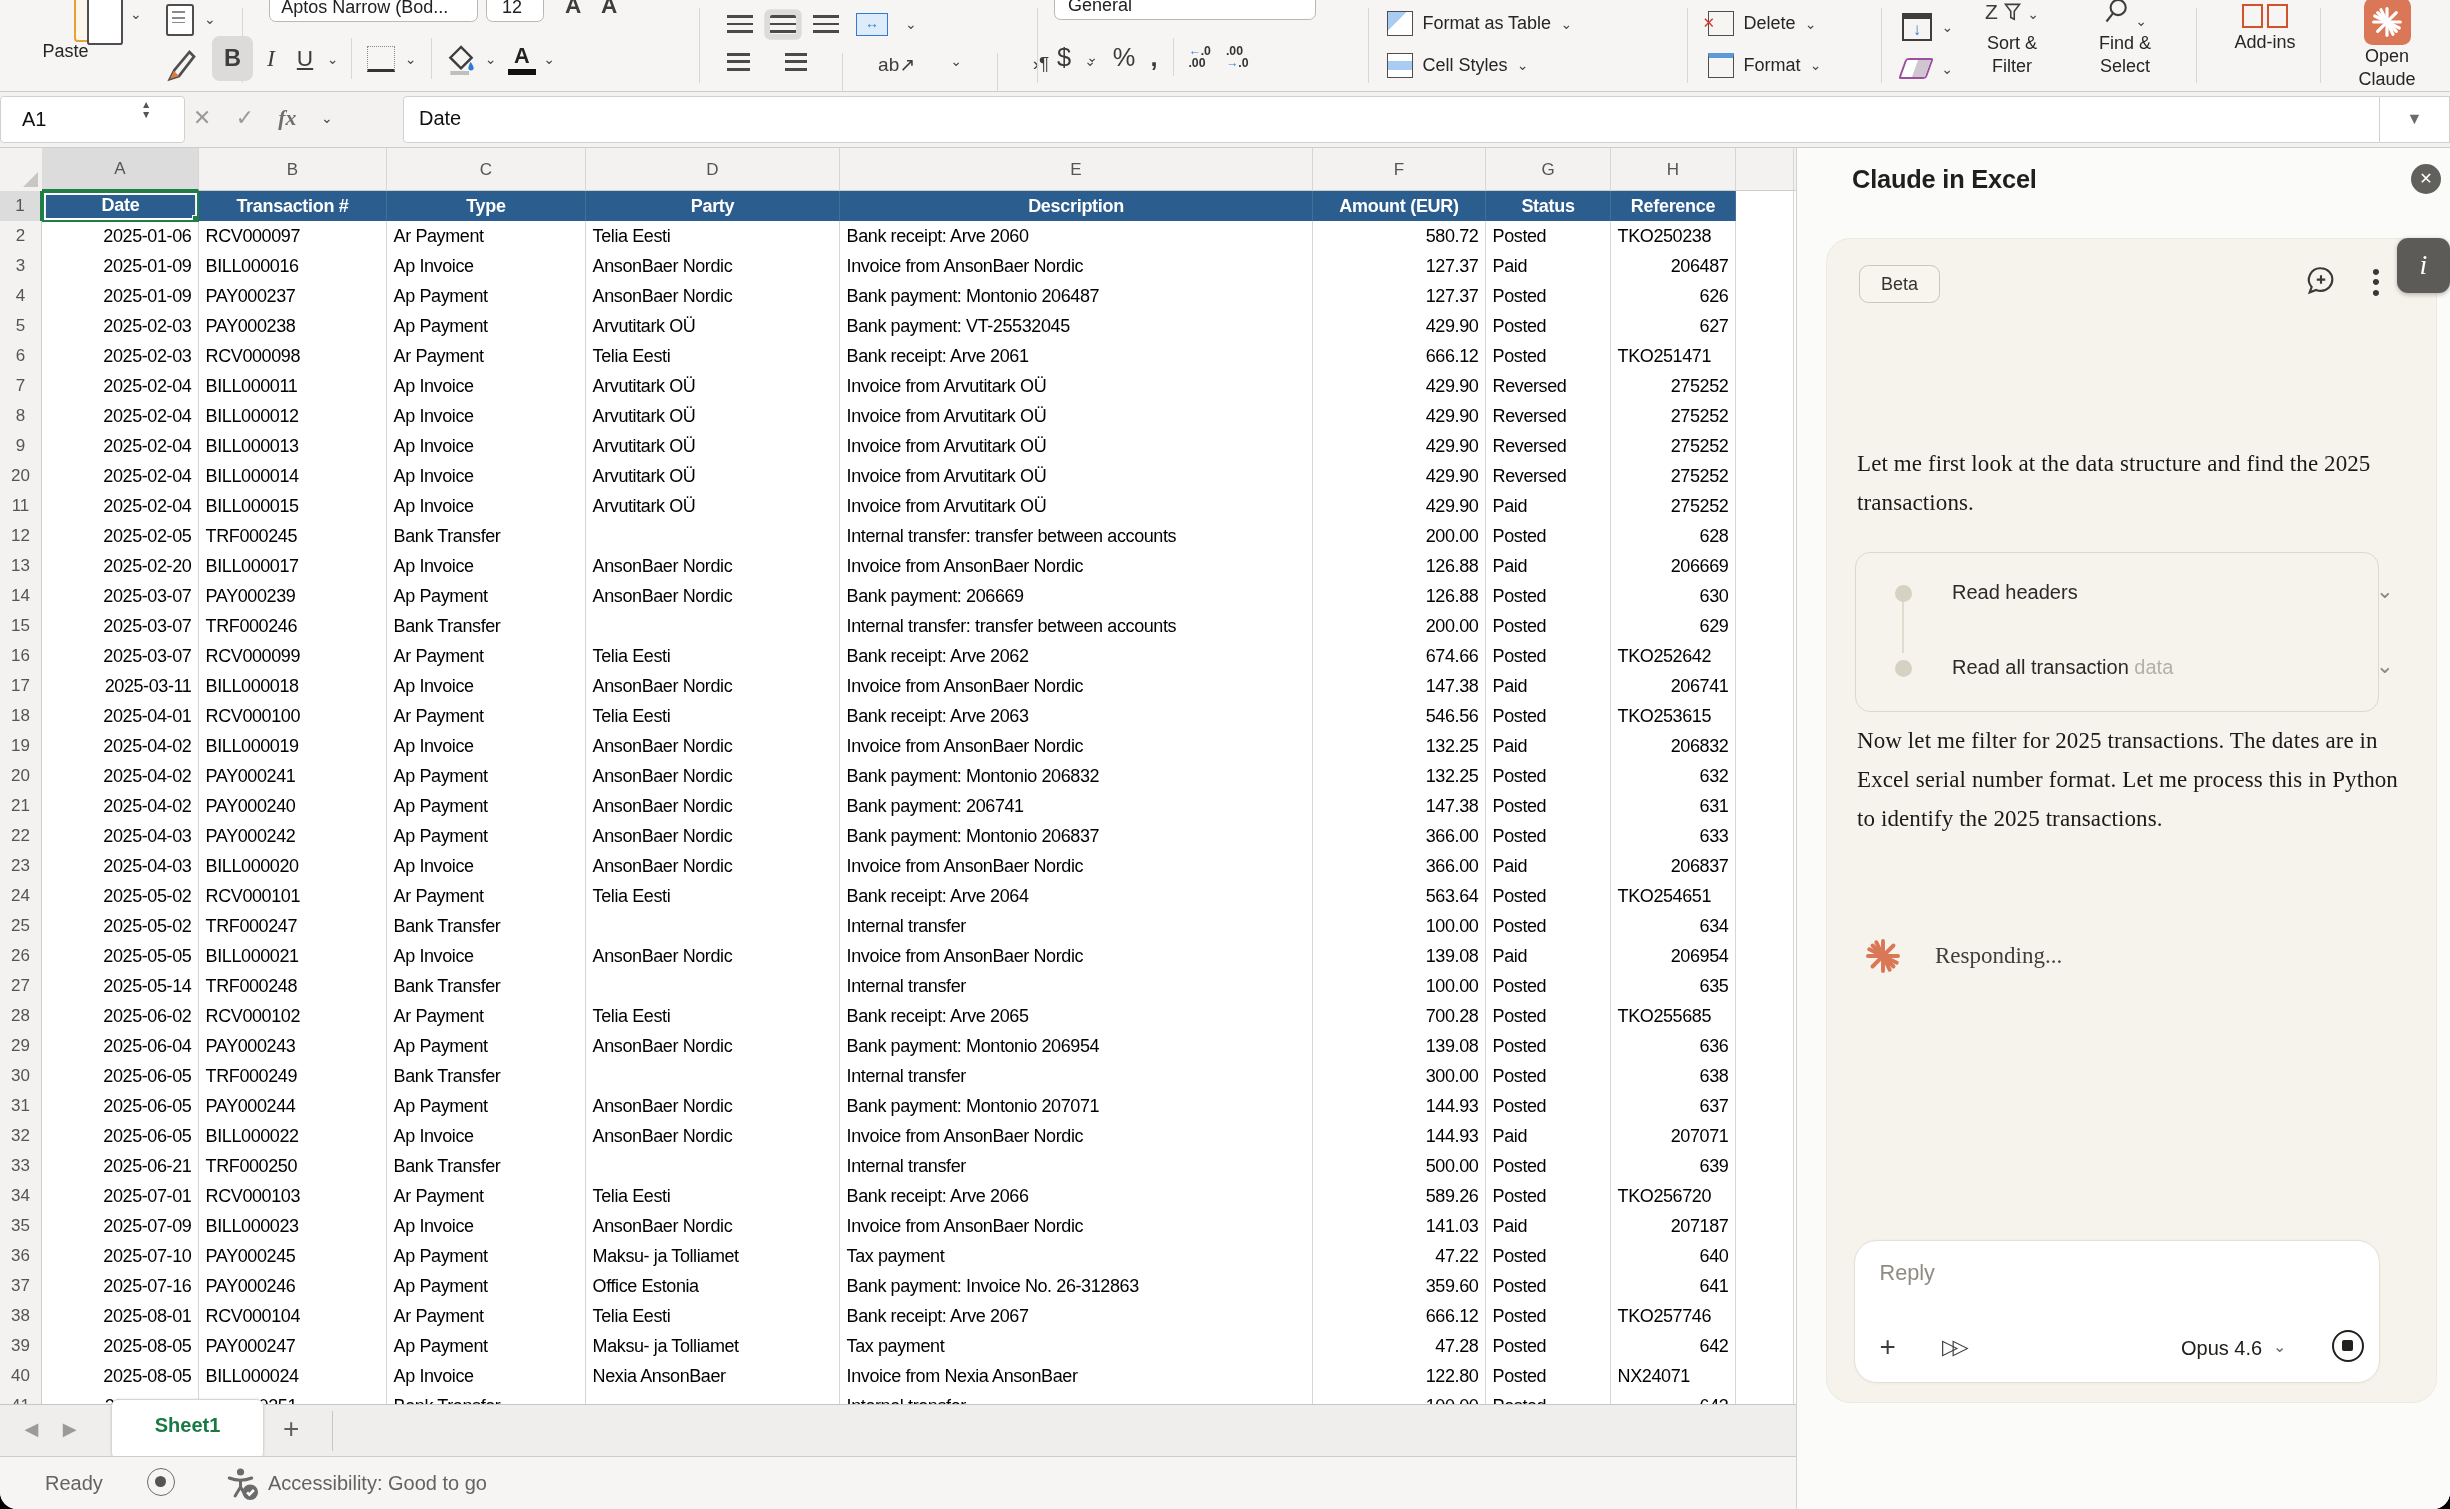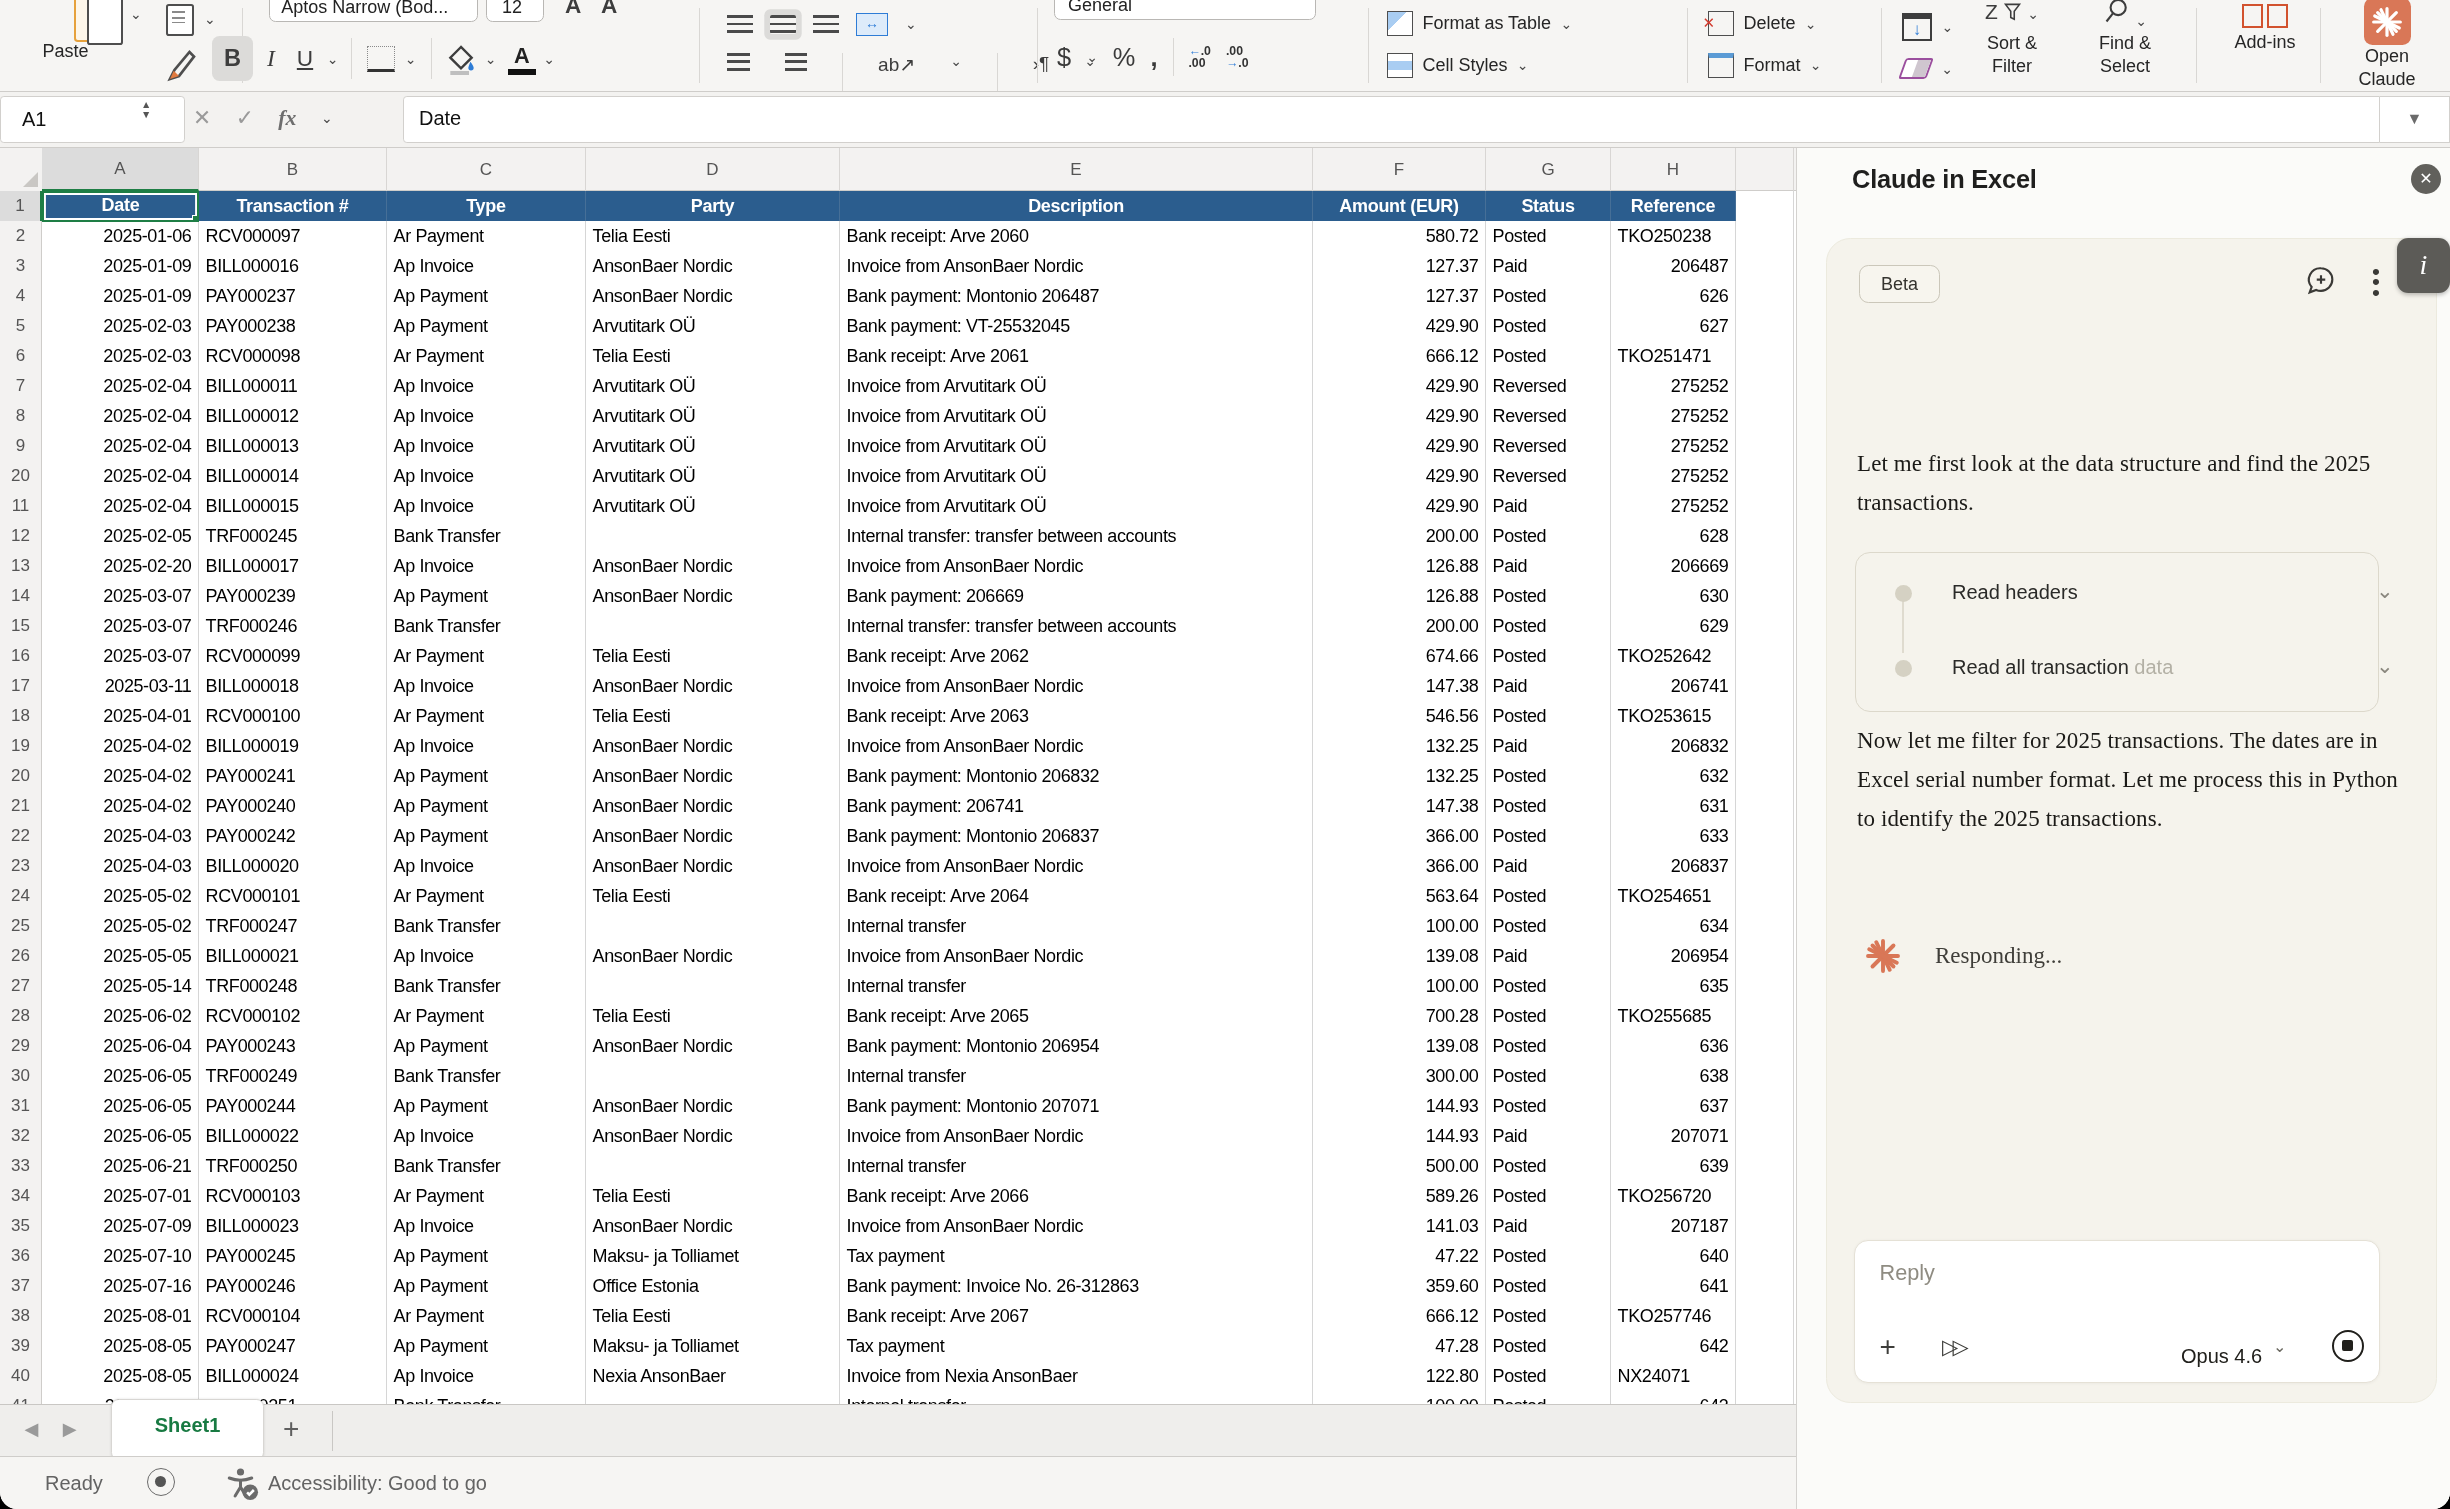--- a/index.html
+++ b/index.html
@@ -137,25 +137,25 @@
   .steps { position:absolute; left:28px; top:313px; width:524px; height:160px; border:1.4px solid #dcd8cb; border-radius:15px; }
   .step { position:absolute; left:0; width:100%; height:47px; }
   .s1 { top:17px; } .s2 { top:92px; }
   .dotline { position:absolute; left:46px; top:45px; width:1.9px; height:55px; background:#dfdbcf; }
   .sdot { position:absolute; left:39px; top:15px; width:17px; height:17px; border-radius:50%; background:#d5d1c3; }
   .slabel { position:absolute; left:96px; top:11.3px; font-size:20px; color:#2a2a28; }
   .slabel .fade { color:#b3b0a5; }
   .schev { position:absolute; left:520px; top:9.4px; font-size:21px; color:#8a877e; }
   .resp { position:absolute; left:38px; top:699px; display:flex; align-items:center; gap:34px; }
   .resp-txt { font-family:"Liberation Serif","DejaVu Serif",serif; font-size:23px; color:#3f3e39; }
-  .replybox { position:absolute; left:27px; top:1001px; width:526px; height:143px; background:#fff; border:1.4px solid #e5e1d6; border-radius:14px; box-shadow:0 0.9px 2.8px rgba(0,0,0,.04); }
+  .replybox { position:absolute; left:27px; top:1001px; width:526px; height:143px; background:#fff; border:1.4px solid #e5e1d6; border-radius:23px; box-shadow:0 0.9px 2.8px rgba(0,0,0,.04); }
   .reply-ph { position:absolute; left:24.5px; top:19px; font-size:21.7px; color:#8f8c82; }
   .r-plus { position:absolute; left:24.5px; top:90px; font-size:28px; color:#3d3d3a; font-weight:300; }
   .r-ff { position:absolute; left:87px; top:94px; font-size:21px; color:#3d3d3a; letter-spacing:-5.7px; }
-  .r-model { position:absolute; left:326px; top:96px; font-size:20px; color:#21201c;margin-top:8px; }
+  .r-model { position:absolute; left:326px; top:96px; font-size:20px; color:#21201c; }
   .r-mchev { position:absolute; left:418px; top:96px; font-size:16px; color:#6b6960; }
   .r-stop { position:absolute; left:477px; top:89px; width:32px; height:32px; border:2.8px solid #21201c; border-radius:50%; }
   .r-stop::after { content:""; position:absolute; left:7.5px; top:7.5px; width:11.3px; height:11.3px; background:#21201c; border-radius:1.9px; }
 </style>
 </head>
 <body>
 
 <div class="window">
 
   <div class="ribbon">

